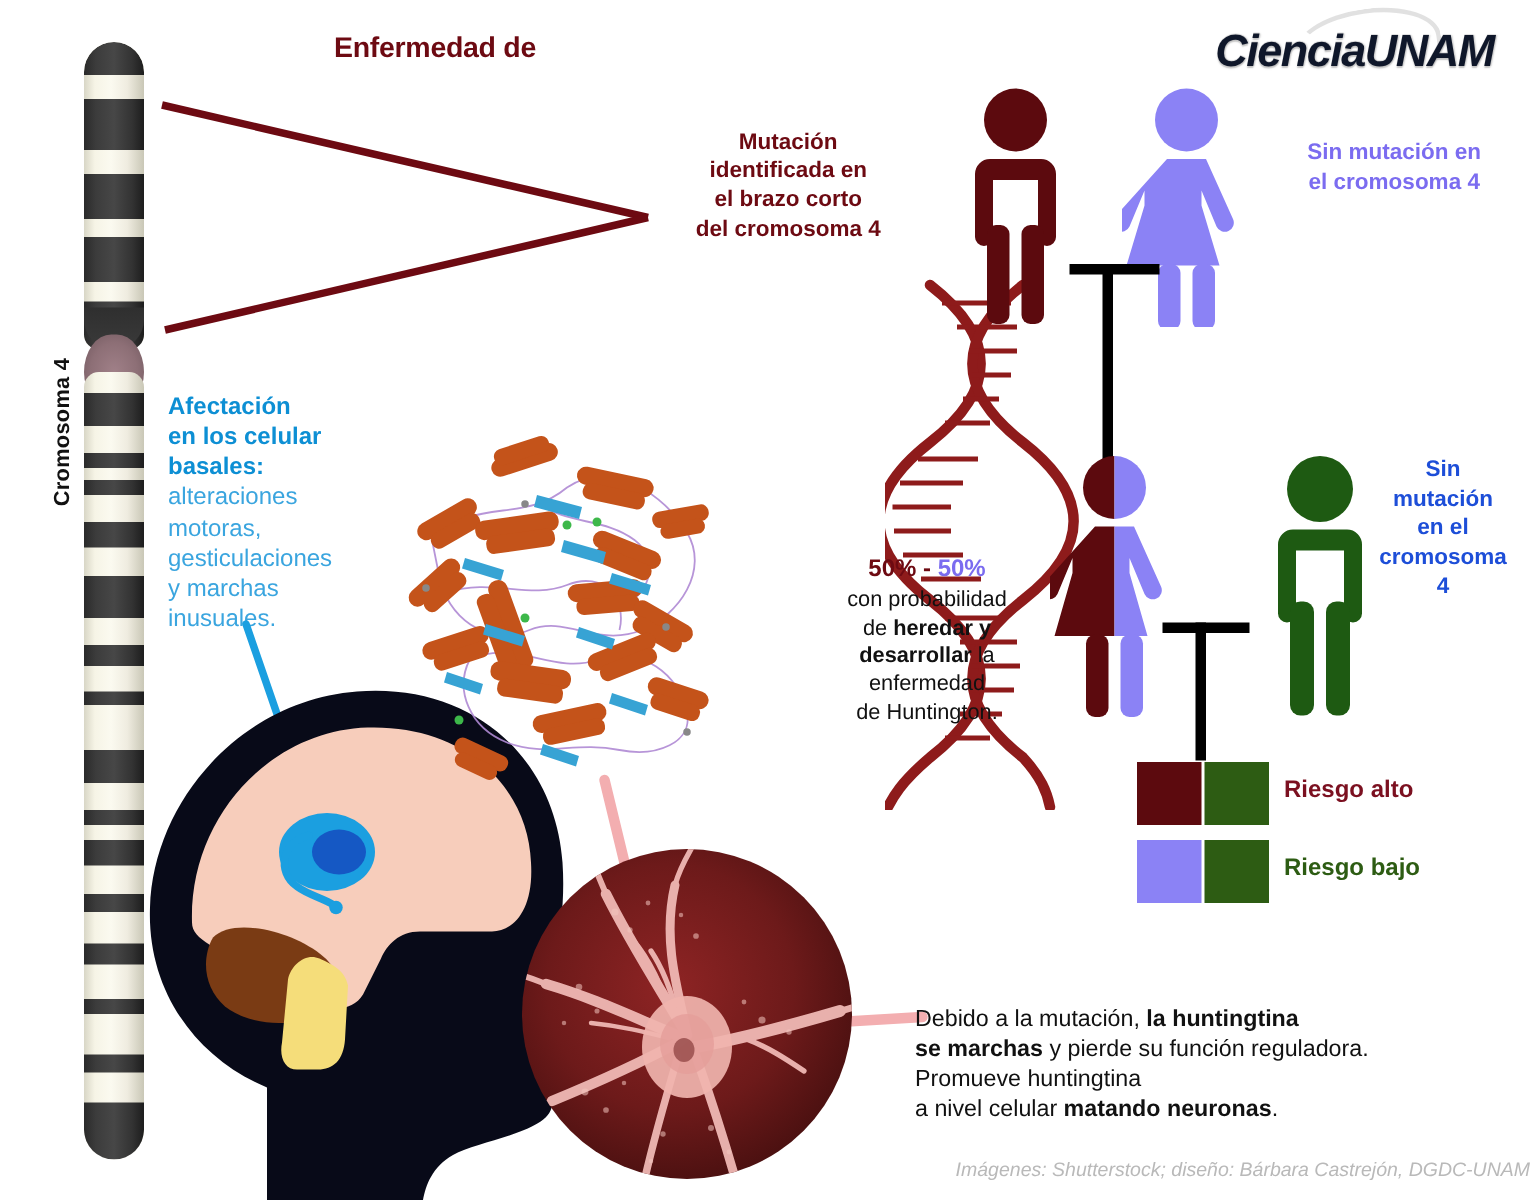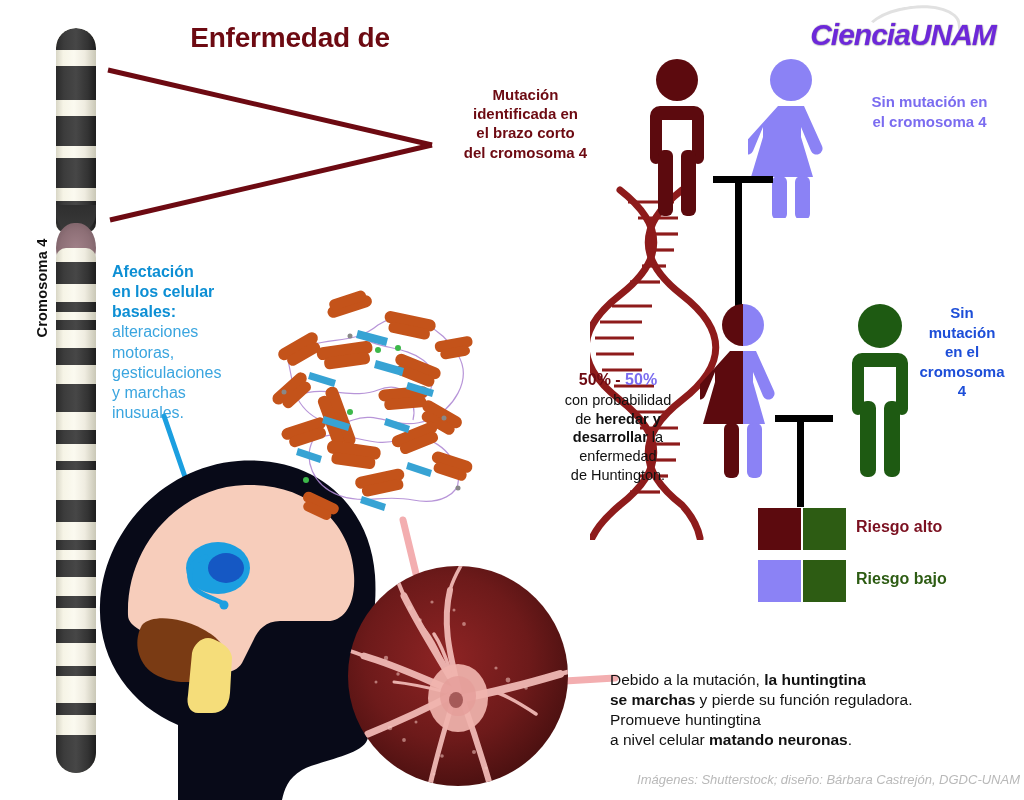--- a/index.html
+++ b/index.html
@@ -15,40 +15,40 @@
     height: 800px;
     background: #ffffff;
     overflow: hidden;
   }
   .abs { position: absolute; }
 
   
   #title {
     left: 170px; top: 22px; width: 240px;
     text-align: center;
-    font-size: 28px;
+    font-size: 19px;
     font-weight: bold;
     line-height: 1.12;
     color: #6d0a12;
     letter-spacing: -0.2px;
   }
 
   
   #logo-wrap {
     right: 6px; top: 4px;
     width: 230px; height: 54px;
   }
   #logo-text {
     position: absolute;
     left: 0; top: 14px; width: 230px;
     text-align: center;
     font-size: 30px;
     font-weight: bold;
     font-style: italic;
-    color: #6d28d9;
+    color: #0f172a;
     text-shadow: 0 1px 1px rgba(150,150,150,0.55),
                  1px 0 1px rgba(170,170,170,0.45),
                  0 -1px 0 rgba(210,210,210,0.6);
     letter-spacing: -1px;
   }
   #logo-swoosh {
     position: absolute;
     left: 74px; top: 2px;
     width: 92px; height: 28px;
     border: 3px solid rgba(220,220,220,0.85);

